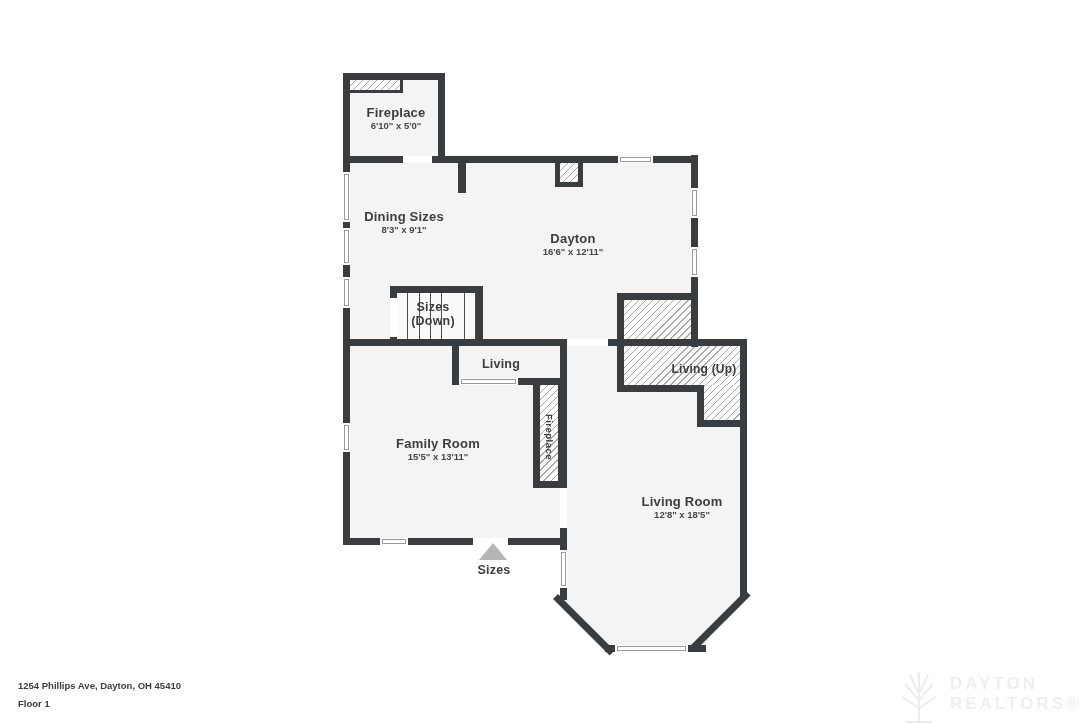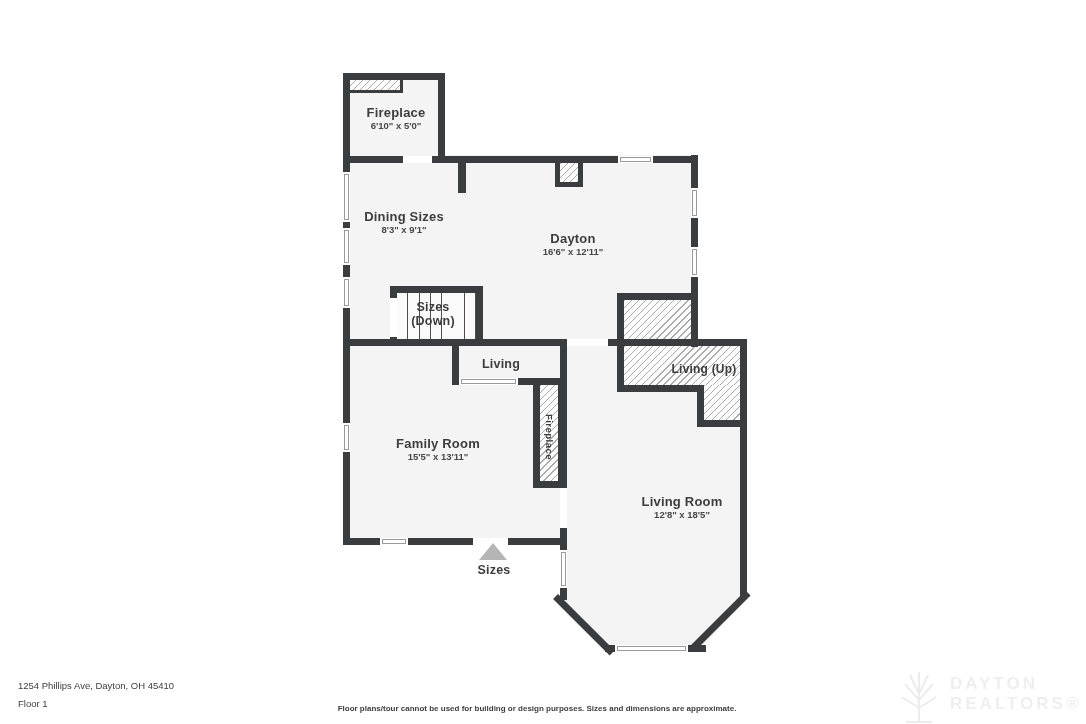--- a/index.html
+++ b/index.html
@@ -25,22 +25,22 @@
              border-left:14px solid transparent;border-right:14px solid transparent;
              border-bottom:17px solid #b5b5b5;}
   
   .lbl{position:absolute;transform:translate(-50%,-50%);text-align:center;color:#3d3d3d;
        white-space:nowrap;font-weight:bold;}
   .rn{display:block;font-size:13px;line-height:15px;letter-spacing:.2px;}
   .rd{display:block;font-size:9.5px;line-height:12px;color:#474747;}
   .small{font-size:12.5px;line-height:14px;}
   .vert{writing-mode:vertical-rl;font-size:9.5px;letter-spacing:.5px;}
   
-  .addr{position:absolute;left:18px;top:680px;font-size:9.5px;font-weight:normal;color:#3d3d3d;}
-  .floor-lbl{position:absolute;left:18px;top:698px;font-size:9.5px;font-weight:normal;color:#3d3d3d;}
+  .addr{position:absolute;left:18px;top:680px;font-size:9.5px;font-weight:bold;color:#3d3d3d;}
+  .floor-lbl{position:absolute;left:18px;top:698px;font-size:9.5px;font-weight:bold;color:#3d3d3d;}
   .disclaimer{position:absolute;left:537px;top:704px;transform:translateX(-50%);
               font-size:8px;font-weight:bold;color:#3d3d3d;white-space:nowrap;}
   
   .wm{position:absolute;left:888px;top:670px;width:198px;height:54px;}
   .wm-tree{position:absolute;left:5px;top:0;}
   .wm-text{position:absolute;left:62px;top:4px;color:#efefef;font-weight:bold;
            font-size:17px;line-height:20px;letter-spacing:3px;}
 </style>
 </head>
 <body>
@@ -179,21 +179,20 @@
       <span class="rn">Living Room</span>
       <span class="rd">12'8" x 18'5"</span>
     </div>
     <div class="lbl" style="left:494px;top:570px;">
       <span class="rn small">Sizes</span>
     </div>
   </div>
 
   <div class="addr">1254 Phillips Ave, Dayton, OH 45410</div>
   <div class="floor-lbl">Floor 1</div>
-  <div class="disclaimer">Floor plans/tour cannot be used for building or design purposes. Sizes and dimensions are approximate.</div>
 
   <div class="wm">
     <svg class="wm-tree" width="52" height="54" viewBox="0 0 52 54">
       <g stroke="#ececec" stroke-width="2" fill="none">
         <path d="M26 52 V18"></path>
         <path d="M26 30 L12 14 M26 30 L40 14"></path>
         <path d="M26 24 L17 5 M26 24 L35 5"></path>
         <path d="M26 19 L26 2"></path>
         <path d="M26 38 L9 27 M26 38 L43 27"></path>
         <path d="M13 52 H39"></path>

